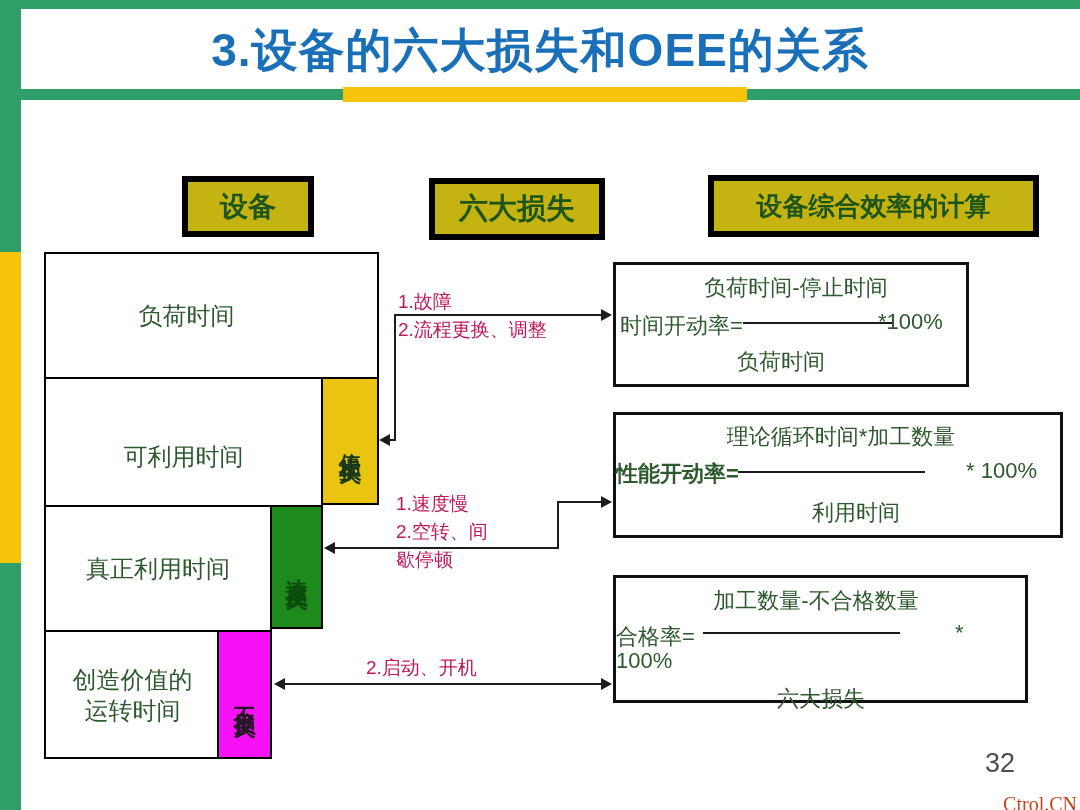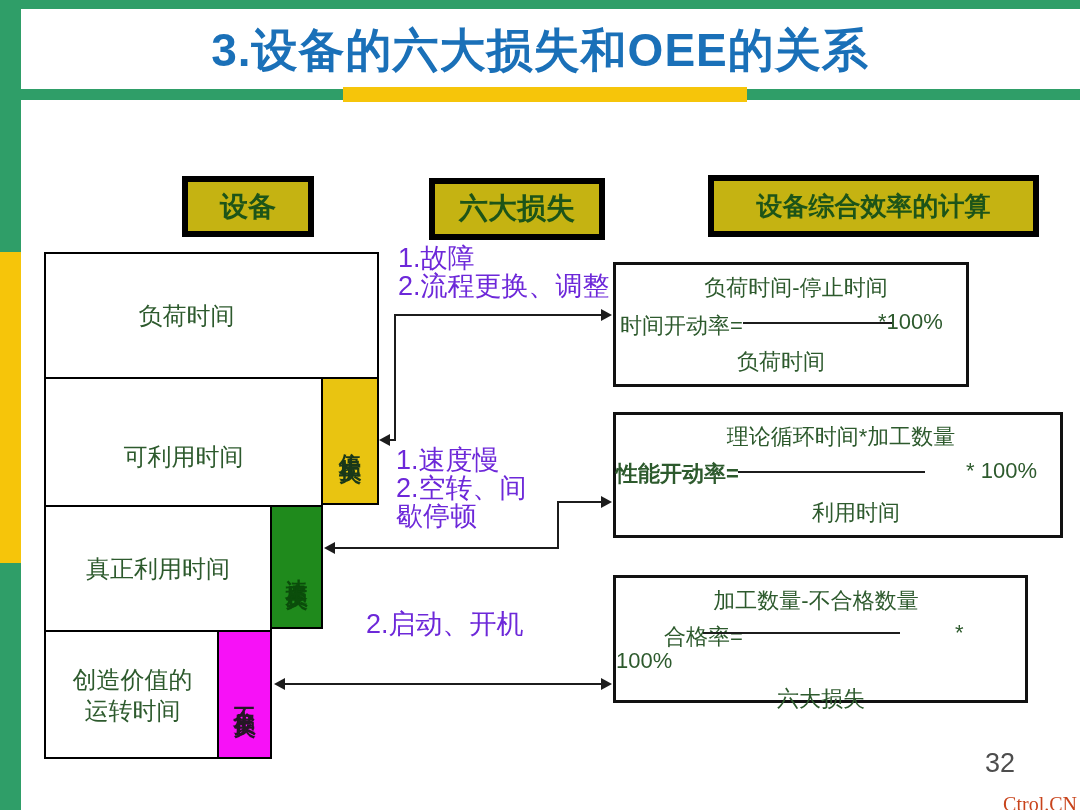--- a/index.html
+++ b/index.html
@@ -47,21 +47,21 @@
     border:2px solid #000;box-sizing:border-box;
     display:flex;align-items:center;justify-content:center;
     writing-mode:vertical-rl;text-orientation:upright;
     font-size:22px;letter-spacing:3px;color:#193819;font-weight:bold;
   }
   #loss-stop{left:321px;top:377px;width:58px;height:128px;background:#e9c411;}
   #loss-speed{left:270px;top:505px;width:53px;height:124px;background:#1f8a1c;color:#0b4d0b;}
   #loss-defect{left:217px;top:630px;width:55px;height:129px;background:#f711f7;color:#251725;}
 
   
-  .anno{color:#6d28d9;font-size:27px;line-height:28px;white-space:nowrap;}
+  .anno{color:#be185d;font-size:19px;line-height:28px;white-space:nowrap;margin-top:44px;}
   #anno-breakdown{left:398px;top:244px;}
   #anno-speed{left:396px;top:446px;}
   #anno-defect{left:366px;top:610px;}
 
   
   .seg{background:#1c1c1c;}
   .ah{width:0;height:0;border-top:6px solid transparent;border-bottom:6px solid transparent;}
   .ah-left{border-right:11px solid #1c1c1c;}
   .ah-right{border-left:11px solid #1c1c1c;}
 
@@ -83,21 +83,21 @@
   #f-availability .f-rhs{left:262px;top:44px;}
   #f-availability .f-den{left:0px;top:82px;width:330px;}
 
   #f-performance .f-num{left:60px;top:7px;width:330px;}
   #f-performance .f-lhs{left:0px;top:44px;font-weight:bold;}
   #f-performance .f-line{left:122px;top:56px;width:187px;}
   #f-performance .f-rhs{left:350px;top:43px;}
   #f-performance .f-den{left:90px;top:83px;width:300px;}
 
   #f-quality .f-num{left:50px;top:8px;width:300px;}
-  #f-quality .f-lhs{left:0px;top:44px;padding-left:48px;}
+  #f-quality .f-lhs{left:0px;top:44px;}
   #f-quality .f-line{left:87px;top:54px;width:197px;}
   #f-quality .f-rhs-star{position:absolute;left:339px;top:42px;}
   #f-quality .f-rhs-pct{position:absolute;left:0px;top:70px;}
   #f-quality .f-den{left:55px;top:106px;width:300px;}
 
   
   #page-number{left:985px;top:748px;font-size:27px;color:#4d4d4d;}
   #watermark{right:3px;top:793px;font-size:20px;color:#c8441c;
     font-family:"Liberation Serif","DejaVu Serif",serif;}
 </style>

